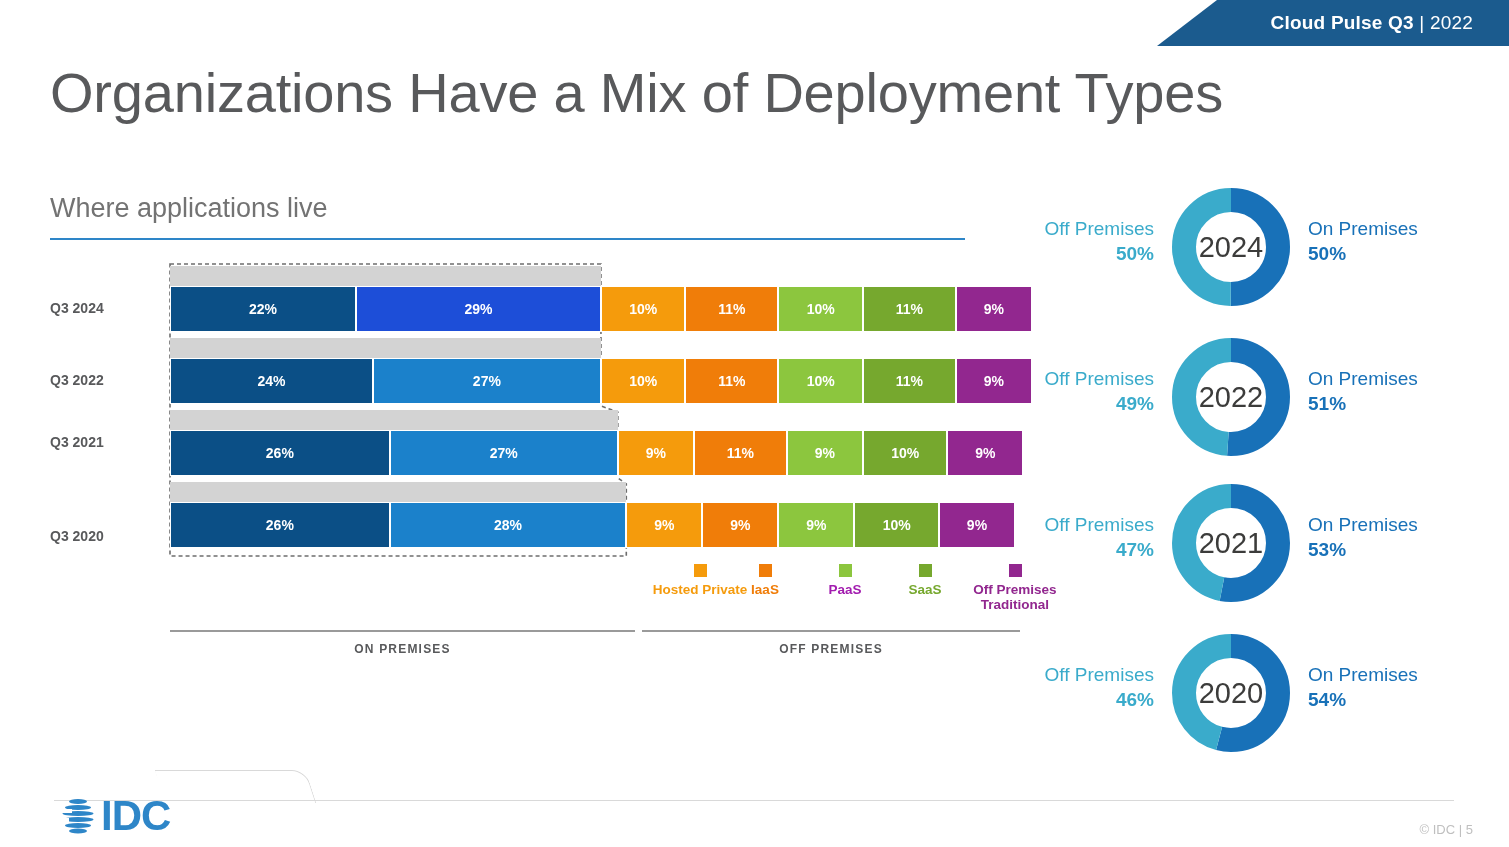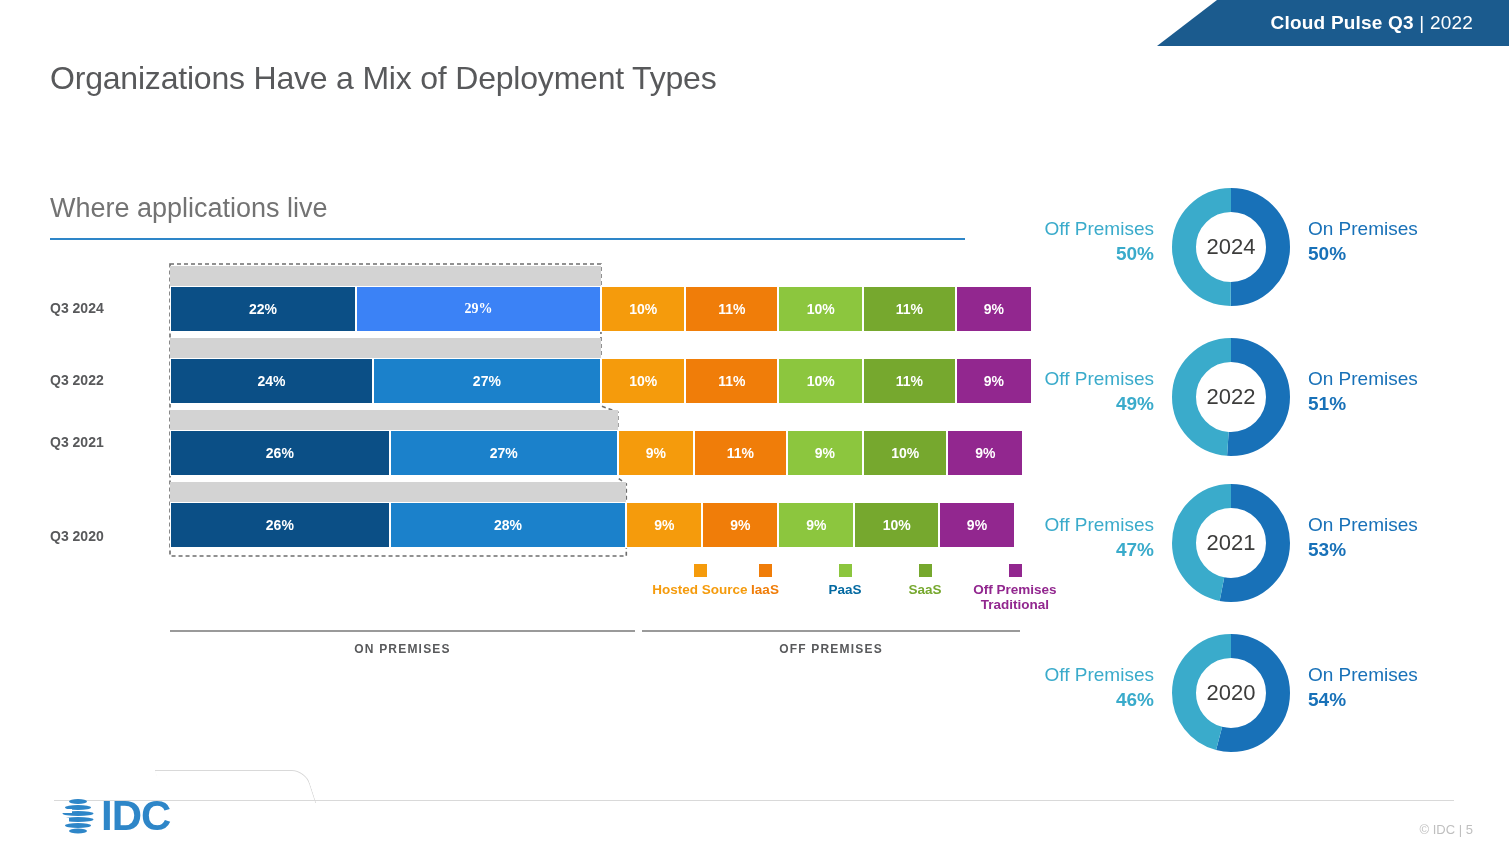--- a/index.html
+++ b/index.html
@@ -15,21 +15,21 @@
     display:flex;align-items:center;justify-content:flex-end;
     padding-right:36px;box-sizing:border-box;
     clip-path:polygon(60px 0,100% 0,100% 100%,0 100%);
   }
   .banner-text{font-size:19px;font-weight:bold;letter-spacing:.2px;}
   .banner-text .yr{font-weight:normal;}
 
   
   .page-title{
     position:absolute;left:50px;top:60px;
-    font-size:32px;color:#58595B;font-weight:normal;white-space:nowrap;
+    font-size:56px;color:#58595B;font-weight:normal;white-space:nowrap;
     letter-spacing:-.2px;
   }
 
   
   .subtitle{
     position:absolute;left:50px;top:193px;
     font-size:27px;color:#737373;white-space:nowrap;
   }
   .subtitle-rule{
     position:absolute;left:50px;top:238px;width:915px;height:2px;background:#2E86C8;
@@ -64,21 +64,21 @@
     position:absolute;font-size:12px;font-weight:bold;color:#58595B;
     letter-spacing:1.2px;text-align:center;
   }
 
   
   .donut-wrap{position:absolute;}
   .donut-svg{position:absolute;left:0;top:0;}
   .donut-year{
     position:absolute;left:0;top:0;width:118px;height:118px;
     display:flex;align-items:center;justify-content:center;
-    font-size:22px;color:#3C3C3B;
+    font-size:29px;color:#3C3C3B;
   }
   .side{position:absolute;font-size:19px;line-height:25px;font-weight:normal;}
   .side .pct{font-weight:bold;display:block;}
   .side.left{text-align:right;color:#3AABCB;}
   .side.right{text-align:left;color:#1871B8;}
 
   
   .foot-rule{position:absolute;left:54px;top:800px;width:1400px;height:1px;background:#d9d9d9;}
   .foot-tab{
     position:absolute;left:160px;top:770px;width:150px;height:32px;
@@ -116,21 +116,21 @@
   <svg class="dashed-shape" viewBox="0 0 470 296" preserveAspectRatio="none">
     <polygon id="trend-poly" points="2,2 432.95,2 432.95,6 432.95,72 432.95,78 432.95,144 449.84999999999997,150 449.84999999999997,216 458.29999999999995,222 458.29999999999995,288 458.29999999999995,294 2,294" fill="none" stroke="#6d6d6d" stroke-width="1.6" stroke-dasharray="4,3"></polygon>
   </svg>
 
   <div id="rows">
       <div class="row-label" style="top: 38px;">Q3 2024</div>
       <div class="band" style="top: 4px; height: 66px; width: 430.95px;"></div>
       <div class="seg" style="left: 120px; top: 24px; width: 185.9px; background: rgb(11, 79, 134);">
         <span>22%</span>
       </div>
-      <div class="seg" style="left: 305.9px; top: 24px; width: 245.05px; background: #3b82f6; font-family: Liberation Serif, serif;">
+      <div class="seg" style="left: 305.9px; top: 24px; width: 245.05px; background: #1d4ed8;">
         <span>29%</span>
       </div>
       <div class="seg" style="left: 550.95px; top: 24px; width: 84.5px; background: rgb(245, 155, 12);">
         <span>10%</span>
       </div>
       <div class="seg" style="left: 635.45px; top: 24px; width: 92.95px; background: rgb(240, 125, 9);">
         <span>11%</span>
       </div>
       <div class="seg" style="left: 728.4px; top: 24px; width: 84.5px; background: rgb(140, 198, 62);">
         <span>10%</span>
@@ -208,29 +208,29 @@
         <span>10%</span>
       </div>
       <div class="seg" style="left: 888.95px; top: 240px; width: 76.05px; background: rgb(146, 39, 143);">
         <span>9%</span>
       </div>
     </div>
 
   <div class="legend" id="legend">
       <div class="leg" style="left: 460px; top: 0px; width: 140px;">
         <span class="sw" style="background: rgb(245, 155, 12);"></span>
-        <div class="lb" style="color: rgb(245, 155, 12);">Hosted Source</div>
+        <div class="lb" style="color: rgb(245, 155, 12);">Hosted Private</div>
       </div>
       <div class="leg" style="left: 560px; top: 0px; width: 70px;">
         <span class="sw" style="background: rgb(240, 125, 9);"></span>
         <div class="lb" style="color: rgb(240, 125, 9);">IaaS</div>
       </div>
       <div class="leg" style="left: 635px; top: 0px; width: 80px;">
         <span class="sw" style="background: rgb(140, 198, 62);"></span>
-        <div class="lb" style="color: #0369a1;">PaaS</div>
+        <div class="lb" style="color: #a21caf;">PaaS</div>
       </div>
       <div class="leg" style="left: 715px; top: 0px; width: 80px;">
         <span class="sw" style="background: rgb(118, 168, 46);"></span>
         <div class="lb" style="color: rgb(118, 168, 46);">SaaS</div>
       </div>
       <div class="leg" style="left: 790px; top: 0px; width: 110px;">
         <span class="sw" style="background: rgb(146, 39, 143);"></span>
         <div class="lb" style="color: rgb(146, 39, 143);">Off Premises<br>Traditional</div>
       </div>
     </div>

